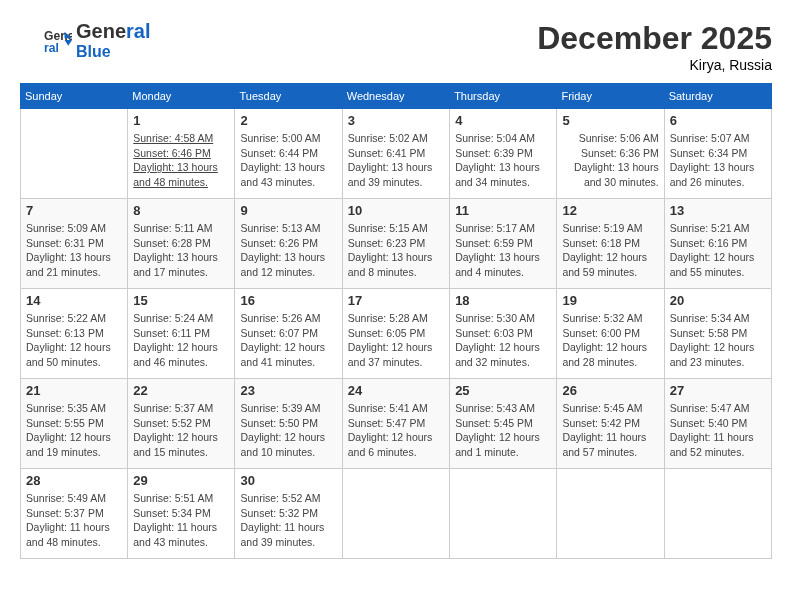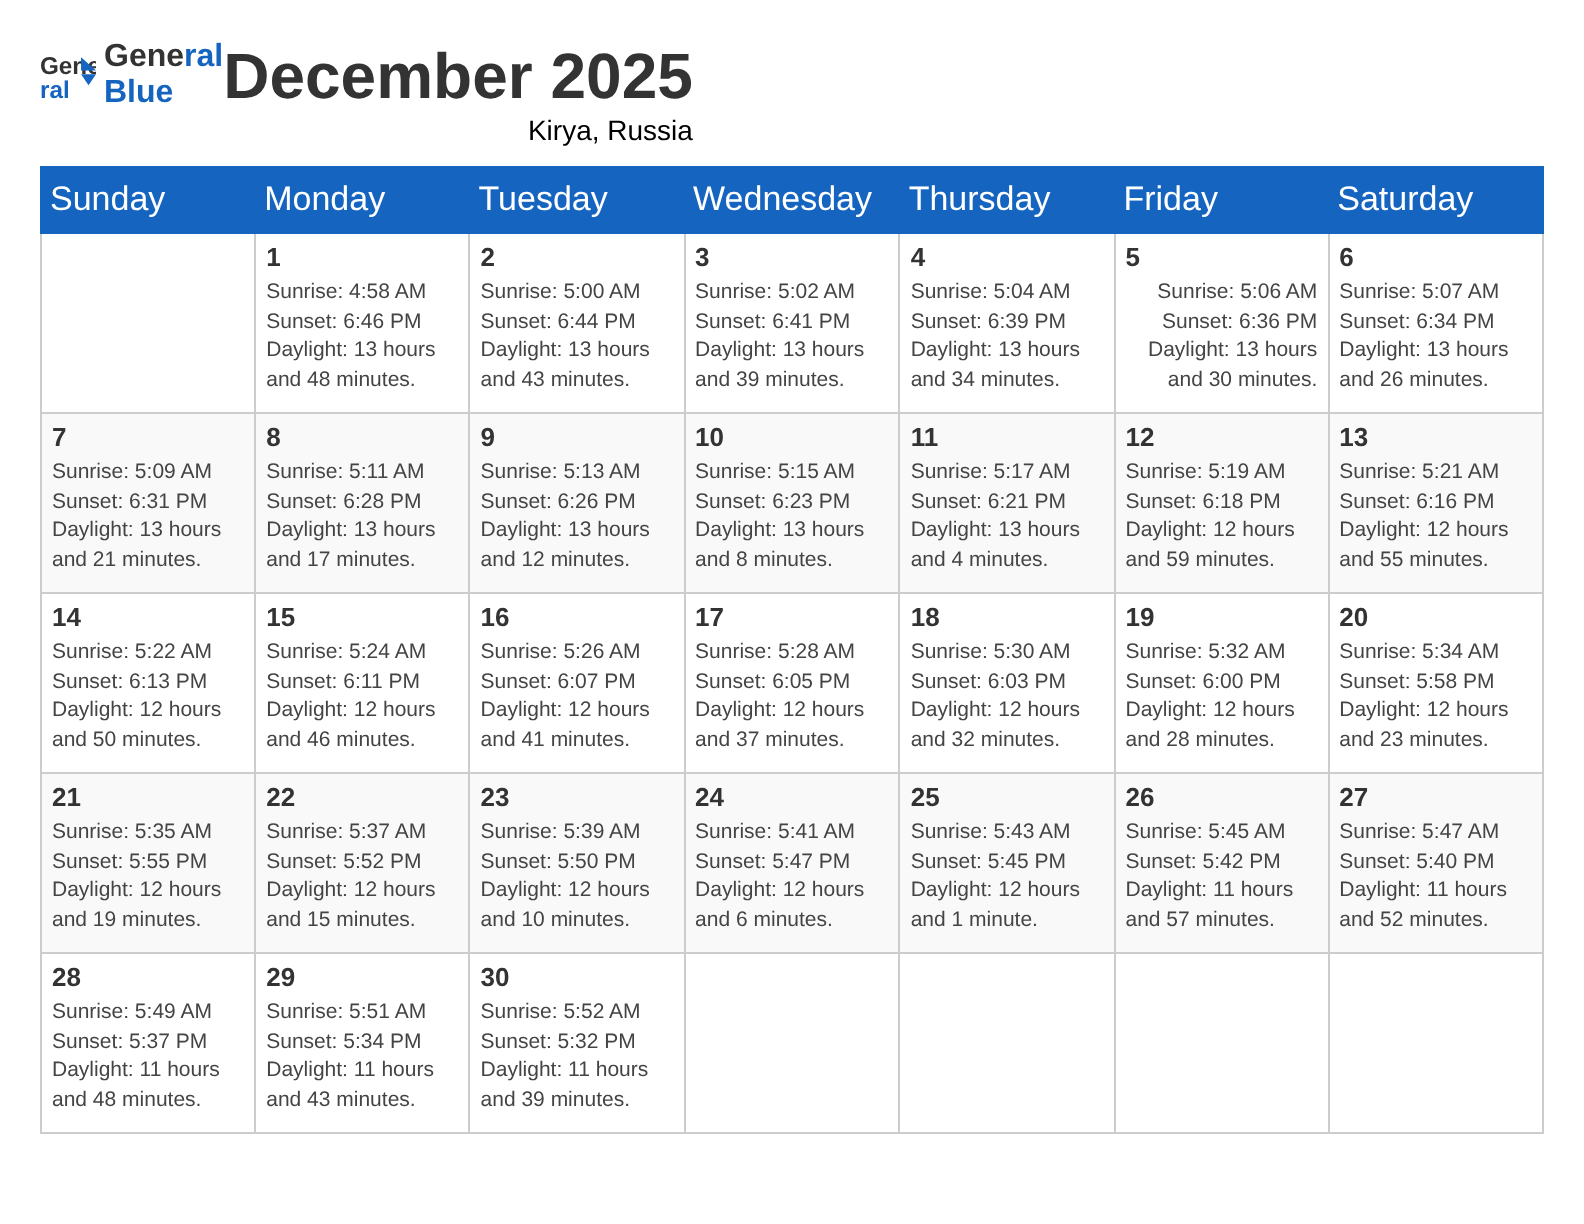--- a/index.html
+++ b/index.html
@@ -5,22 +5,24 @@
     * { box-sizing: border-box; margin: 0; padding: 0; }
     body {
       font-family: Arial, sans-serif;
       background: #fff;
       width: 792px;
       min-height: 612px;
       padding: 20px;
     }
     .header {
       display: flex;
+      justify-content: space-between;
       align-items: flex-start;
       margin-bottom: 10px;
+      margin-left: 24px;
     }
     .logo {
       display: flex;
       align-items: center;
       gap: 4px;
     }
     .logo-icon {
       width: 28px;
       height: 28px;
     }
@@ -39,21 +41,21 @@
     table {
       width: 100%;
       border-collapse: collapse;
       font-size: 11px;
     }
     thead tr th {
       background-color: #1565c0;
       color: #fff;
       padding: 6px 4px;
       text-align: left;
-      font-size: 17px;
+      font-size: 11px;
       font-weight: normal;
       border: 1px solid #1565c0;
     }
     tbody tr td {
       border: 1px solid #ccc;
       vertical-align: top;
       padding: 4px 5px;
       width: 108px;
       height: 90px;
       color: #333;
@@ -83,21 +85,21 @@
 
 <div class="header">
   <div class="logo">
     <svg class="logo-icon" viewBox="0 0 30 30">
       <text x="0" y="14" font-size="13" font-weight="bold" fill="#333">Gene</text>
       <text x="0" y="27" font-size="13" font-weight="bold" fill="#1565c0">ral</text>
       <polygon points="22,5 30,12 22,12" fill="#1565c0"></polygon>
       <polygon points="22,14 30,14 26,20" fill="#1565c0"></polygon>
     </svg>
     <div>
-      <div style="font-size:16px;font-weight:bold;color:#333;">
+      <div style="font-size:20px;font-weight:bold;color:#333;">
         <span style="color:#333">Gene</span><span style="color:#1565c0">ral</span>
       </div>
       <div style="font-size:16px;font-weight:bold;color:#1565c0;">Blue</div>
     </div>
   </div>
   <div class="title-block">
     <div class="month-title">December 2025</div>
     <div class="subtitle">Kirya, Russia</div>
   </div>
 </div>
@@ -112,21 +114,21 @@
         <th>Thursday</th>
         <th>Friday</th>
         <th>Saturday</th>
       </tr>
   </thead>
   <tbody id="calendar-body">
   <tr>
         <td class="empty"></td>
         <td>
           <div class="day-number">1</div>
-          <div class="day-info" style="white-space: pre-line;">Sunrise: 4:58 AM
+          <div class="day-info" style="white-space: pre-line; text-decoration: underline;">Sunrise: 4:58 AM
 Sunset: 6:46 PM
 Daylight: 13 hours
 and 48 minutes.</div>
         </td>
         <td>
           <div class="day-number">2</div>
           <div class="day-info" style="white-space: pre-line;">Sunrise: 5:00 AM
 Sunset: 6:44 PM
 Daylight: 13 hours
 and 43 minutes.</div>
@@ -185,21 +187,21 @@
         <td>
           <div class="day-number">10</div>
           <div class="day-info" style="white-space: pre-line;">Sunrise: 5:15 AM
 Sunset: 6:23 PM
 Daylight: 13 hours
 and 8 minutes.</div>
         </td>
         <td>
           <div class="day-number">11</div>
           <div class="day-info" style="white-space: pre-line;">Sunrise: 5:17 AM
-Sunset: 6:21 PM
+Sunset: 6:59 PM
 Daylight: 13 hours
 and 4 minutes.</div>
         </td>
         <td>
           <div class="day-number">12</div>
           <div class="day-info" style="white-space: pre-line;">Sunrise: 5:19 AM
 Sunset: 6:18 PM
 Daylight: 12 hours
 and 59 minutes.</div>
         </td>

